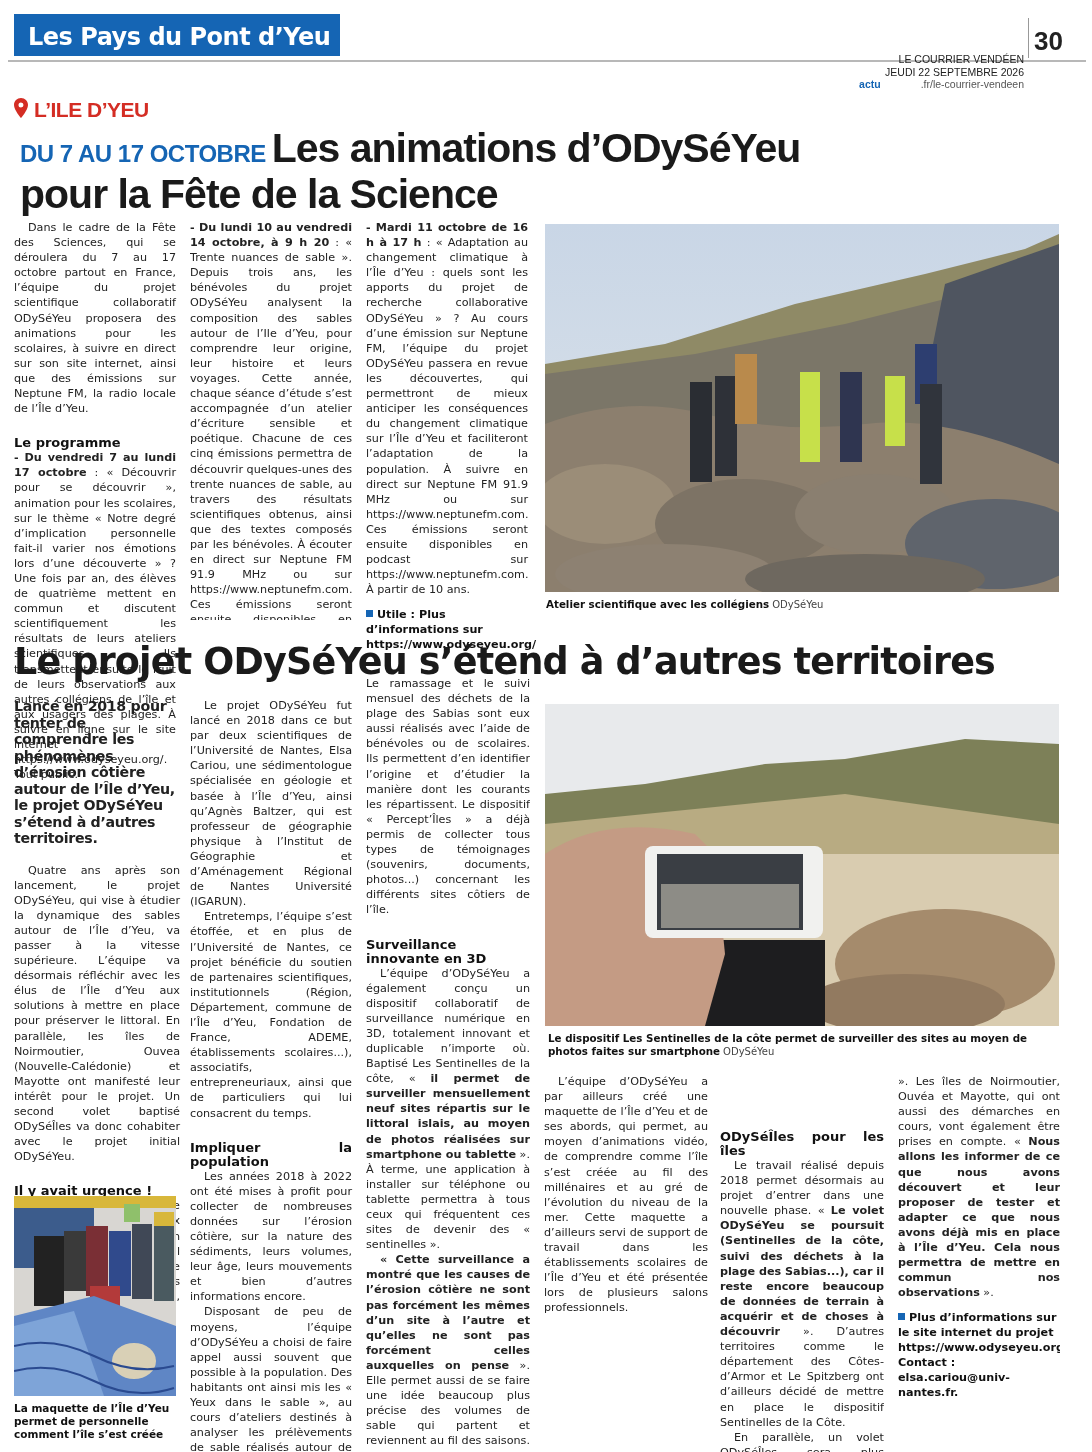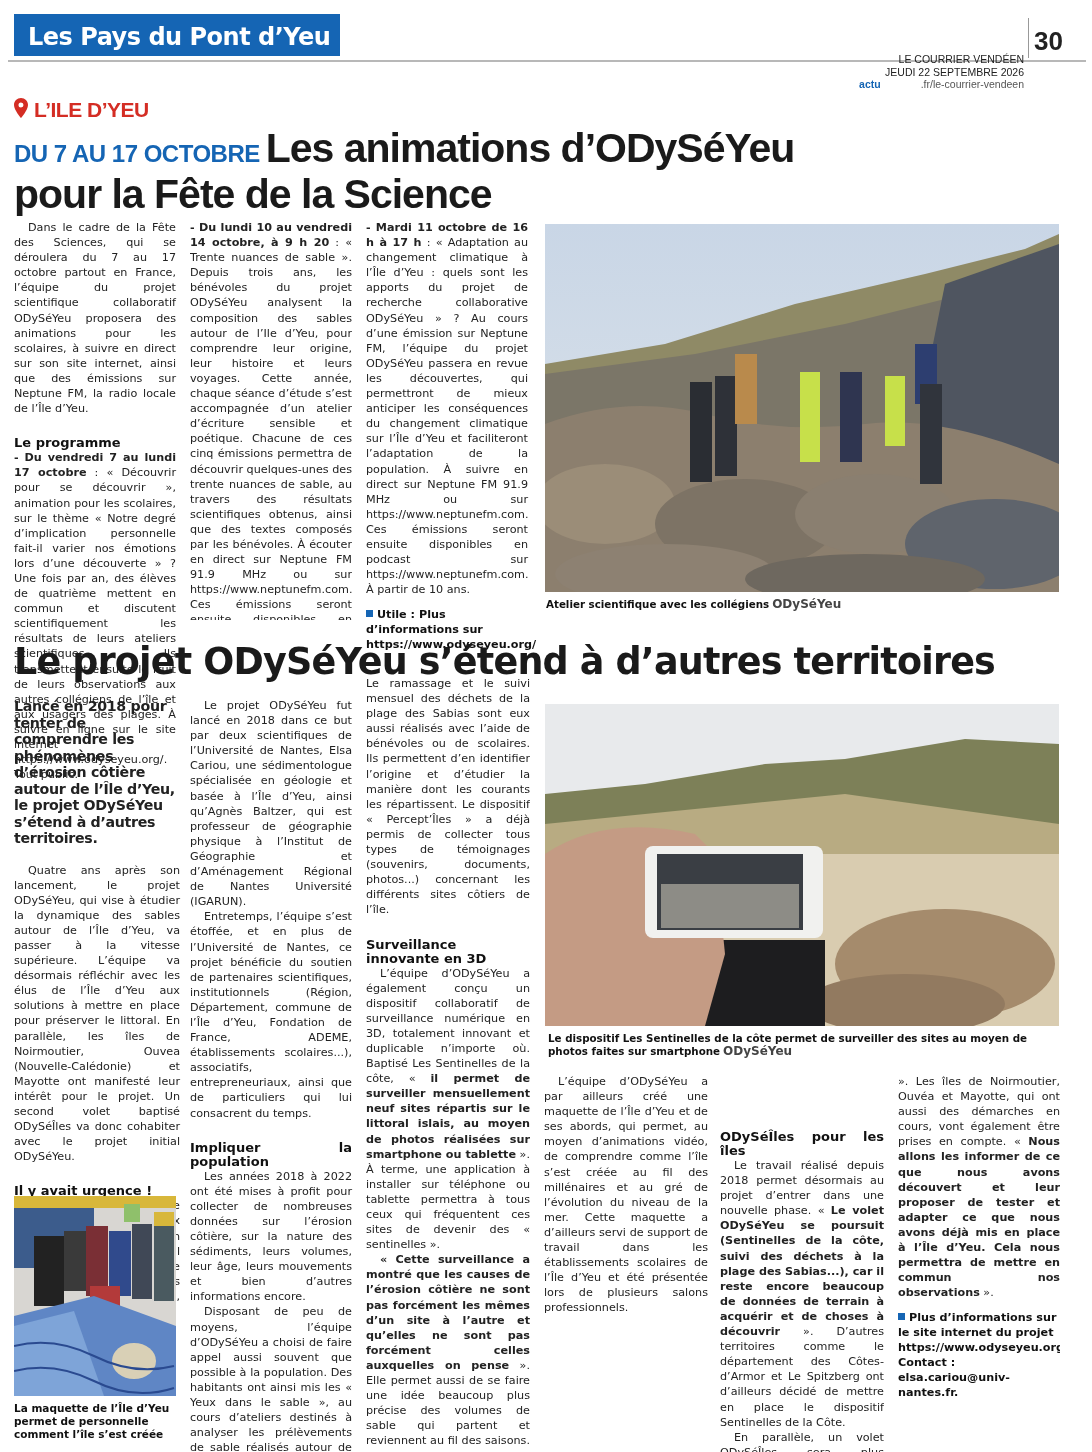--- a/index.html
+++ b/index.html
@@ -7,33 +7,33 @@
   .abs { position:absolute; }
   .banner { left:14px; top:14px; width:326px; height:42px; background:#1565b4; color:#fff; font-family:"DejaVu Sans", sans-serif; font-weight:bold; font-size:24px; line-height:46px; padding-left:14px; box-sizing:border-box; letter-spacing:-0.5px; }
   .topline { left:8px; top:60px; width:1078px; height:2px; background:#b8b8b8; }
   .masthead { right:68px; top:20px; text-align:right; font-family:Liberation Sans, sans-serif; font-size:10.5px; line-height:12.5px; color:#222;margin-top:33px; }
   .masthead .actu { color:#1565b4; font-weight:bold; }
   .masthead .url { color:#555;padding-left:40px; }
   .mast-sep { left:1028px; top:18px; width:1px; height:40px; background:#999; }
   .pagenum { left:1034px; top:26px; font-family:"Liberation Sans", sans-serif; font-weight:bold; font-size:26px; color:#222; }
   .kicker { left:14px; top:98px; font-family:"Liberation Sans", sans-serif; font-weight:bold; font-size:21px; color:#d42d24; display:flex; gap:6px; letter-spacing:-0.5px; }
   .pin { width:14px; height:20px; }
-  .headline1 { left:14px; top:128px; width:800px; font-family:"Liberation Sans", sans-serif; font-weight:bold; font-size:41px; line-height:40px; color:#1a1a1a; letter-spacing:-1px; }
+  .headline1 { left:20px; top:128px; width:800px; font-family:"Liberation Sans", sans-serif; font-weight:bold; font-size:41px; line-height:40px; color:#1a1a1a; letter-spacing:-1px; }
   .headline1 .date { color:#1565b4; font-size:24px; letter-spacing:-0.5px; margin-right:6px; }
   .col { font-family:"DejaVu Sans", sans-serif; font-size:11.2px; line-height:15.1px; text-align:justify; color:#222; hyphens:auto; }
   .col p { margin:0; text-indent:14px; }
   .col p.noind { text-indent:0; }
   .col h3 { margin:10px 0 0 0; font-size:13px; line-height:14px; font-weight:bold; color:#111; text-indent:0; }
   .col .sp { height:10px; }
   .col b { font-weight:bold; }
   .note { font-weight:bold; font-size:11.2px; line-height:15px; text-align:left; color:#111; }
   .note .sq { display:inline-block; width:7px; height:7px; background:#1565b4; margin-right:4px; vertical-align:1px; }
   .photo { overflow:hidden; }
   .caption { font-family:"DejaVu Sans", sans-serif; font-size:10.3px; line-height:13px; font-weight:bold; color:#111; }
-  .caption .credit { font-weight:bold; font-size:12px; color:#444; margin-left:3px; }
+  .caption .credit { font-weight:normal; font-size:10px; color:#444; margin-left:3px; }
   .headline2 { left:14px; top:640px; width:1070px; font-family:"DejaVu Sans", sans-serif; font-weight:bold; font-size:36.5px; line-height:44px; color:#1a1a1a; letter-spacing:-0.8px; }
   .chapo { font-family:"DejaVu Sans", sans-serif; font-size:14.2px; line-height:16.5px; font-weight:bold; color:#222; letter-spacing:-0.3px; }
 </style>
 </head>
 <body>
 
 <div class="abs banner">Les Pays du Pont d’Yeu</div>
 <div class="abs topline"></div>
 <div class="abs masthead">
   <div>LE COURRIER VENDÉEN</div>

